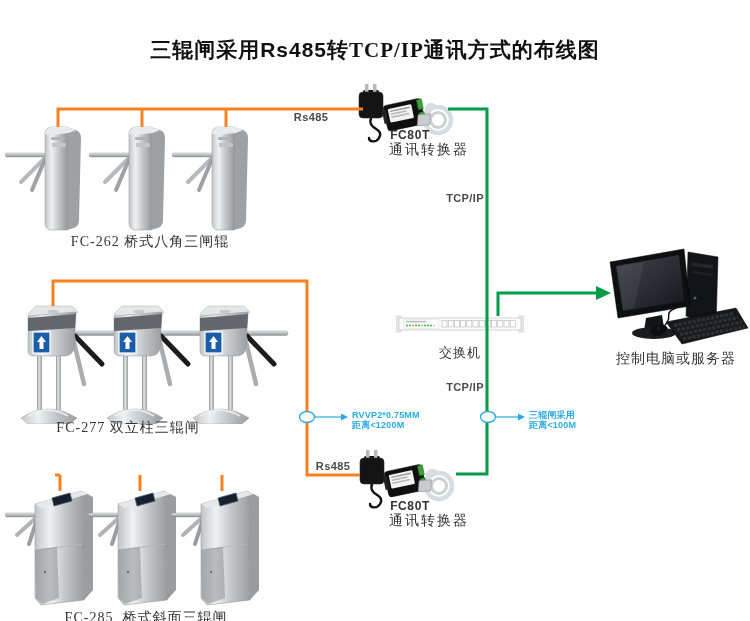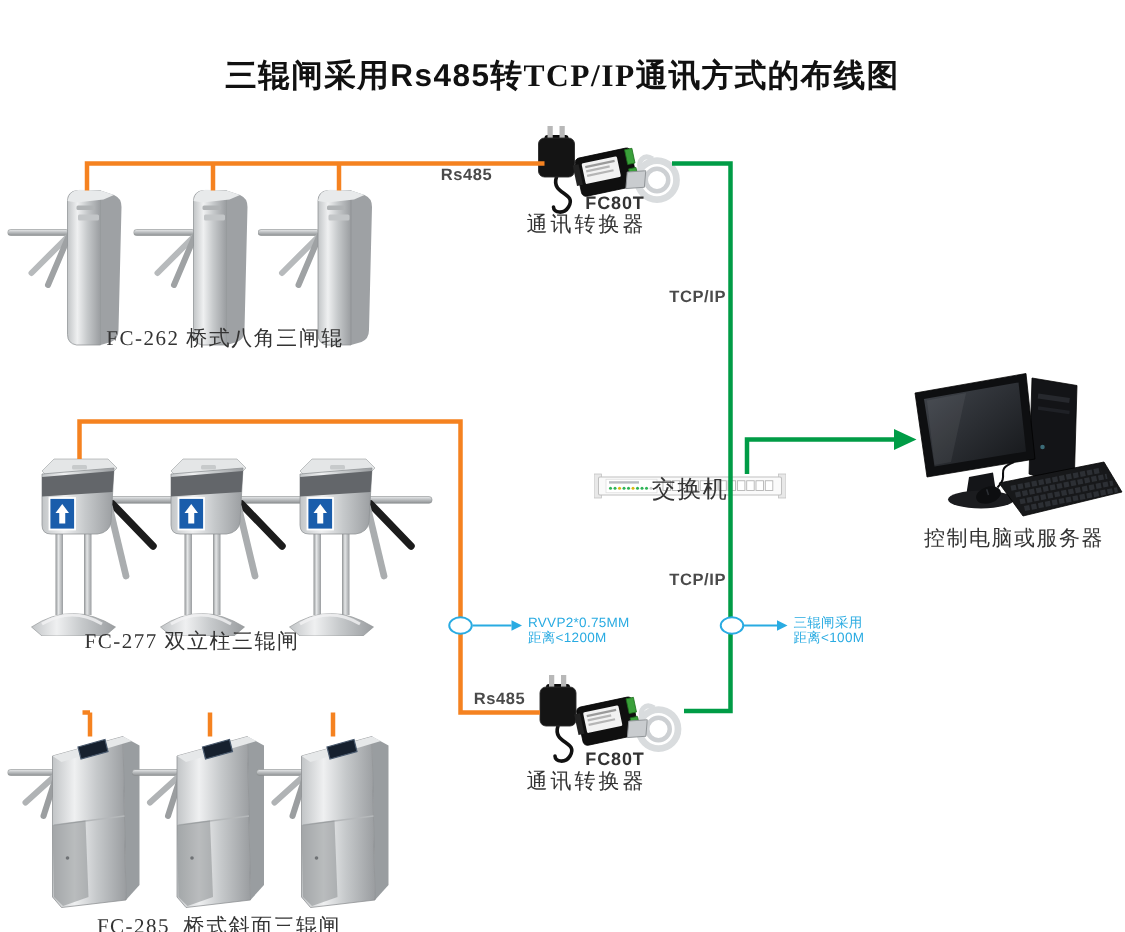--- a/index.html
+++ b/index.html
@@ -8,23 +8,23 @@
   .abs{position:absolute;}
   .title{position:absolute;top:14px;left:0;right:0;text-align:center;
          font-size:21px;color:#111;letter-spacing:1px;font-weight:600;margin:0;}
   .title .latin{font-family:"Liberation Sans","DejaVu Sans",sans-serif;font-weight:bold;}
   .dev-label{position:absolute;text-align:center;font-size:14px;color:#333;
              letter-spacing:1px;white-space:pre;}
   .wire-label{position:absolute;font-family:"Liberation Sans","DejaVu Sans",sans-serif;
               font-weight:bold;font-size:11px;color:#4a4a4a;letter-spacing:.4px;}
   .model-label{position:absolute;text-align:center;font-family:"Liberation Sans","DejaVu Sans",sans-serif;
                font-weight:bold;font-size:12px;color:#333;letter-spacing:.6px;}
-  .conv-name{position:absolute;text-align:left;font-size:14px;color:#333;letter-spacing:2px;}
+  .conv-name{position:absolute;text-align:right;font-size:14px;color:#333;letter-spacing:2px;}
   .callout-text{position:absolute;font-family:"Liberation Sans","DejaVu Sans",sans-serif;
-                font-weight:normal;font-size:9px;line-height:1.15;color:#29ABE2;letter-spacing:.2px;}
+                font-weight:bold;font-size:9px;line-height:1.15;color:#29ABE2;letter-spacing:.2px;}
   svg{display:block;}
   .wiring{position:absolute;left:0;top:0;z-index:3;pointer-events:none;}
   .device{z-index:2;}
   .text-layer{z-index:4;}
 </style>
 </head>
 <body>
 
 <div class="canvas">
 
@@ -102,21 +102,21 @@
   <svg class="abs device" style="left:172px;top:100px" width="85" height="112" viewBox="0 0 85 112">
     <rect x="0" y="31" width="41" height="4" rx="2" fill="url(#gArm)" stroke="#8a8d8f" stroke-width=".4"></rect>
     <line x1="41" y1="35" x2="16" y2="60" stroke="#b7babc" stroke-width="4" stroke-linecap="round"></line>
     <line x1="41" y1="35" x2="27" y2="68" stroke="#9fa2a4" stroke-width="4" stroke-linecap="round"></line>
     <path d="M62,5 L71,8 Q76,10 76,16 L74,98 Q74,104 69,106 L62,108 Z" fill="#9ea1a4"></path>
     <path d="M40,12 Q40,6 46,5 L62,5 L62,108 L46,108 Q40,107 40,101 Z" fill="url(#gSteel)" stroke="#8e9194" stroke-width=".5"></path>
     <path d="M40,12 Q41,5 48,4.5 L62,5 L71,8 L64,11 L46,13 Z" fill="#e8eaeb"></path>
     <rect x="46" y="15" width="12" height="3" rx="1" fill="#b0b3b5"></rect>
     <rect x="47" y="21" width="14" height="4" rx="1" fill="#c3c6c8"></rect>
   </svg>
-  <div class="dev-label text-layer" style="left:40px;top:195px;width:220px">FC-262 桥式八角三闸辊</div>
+  <div class="dev-label text-layer" style="left:40px;top:211px;width:220px">FC-262 桥式八角三闸辊</div>
 
   <svg class="abs device" style="left:18px;top:280px" width="100" height="122" viewBox="0 0 100 122">
     <rect x="55" y="29" width="43" height="4.5" rx="2" fill="url(#gArm)" stroke="#8a8d8f" stroke-width=".4"></rect>
     <line x1="57" y1="34" x2="84" y2="62" stroke="#1c1c1c" stroke-width="5" stroke-linecap="round"></line>
     <line x1="55" y1="36" x2="66" y2="82" stroke="#aaadaf" stroke-width="4.5" stroke-linecap="round"></line>
     <rect x="19" y="54" width="5" height="54" fill="url(#gPole)"></rect>
     <rect x="38" y="54" width="5" height="54" fill="url(#gPole)"></rect>
     <polygon points="10,12 18,4 54,4 60,10 52,18 16,18" fill="#e4e6e7" stroke="#9a9da0" stroke-width=".4"></polygon>
     <rect x="30" y="8" width="10" height="3" rx="1" fill="#c7cacb"></rect>
     <path d="M10,14 L58,10 L56,46 Q55,53 47,54 L16,54 Q10,54 10,48 Z" fill="url(#gSteel)" stroke="#8e9194" stroke-width=".5"></path>
@@ -272,21 +272,21 @@
       <rect x="70.8" y="5.5" width="5" height="6.5"></rect>
         <rect x="77" y="5.5" width="5" height="6.5"></rect>
       <rect x="83.2" y="5.5" width="5" height="6.5"></rect>
         <rect x="89.4" y="5.5" width="5" height="6.5"></rect>
       <rect x="95.6" y="5.5" width="5" height="6.5"></rect>
         <rect x="101.8" y="5.5" width="5" height="6.5"></rect>
       <rect x="108" y="5.5" width="5" height="6.5"></rect>
         <rect x="114.2" y="5.5" width="5" height="6.5"></rect>
     </g>
   </svg>
-  <div class="dev-label text-layer" style="left:410px;top:294px;width:100px;font-size:16px">交换机</div>
+  <div class="dev-label text-layer" style="left:410px;top:322px;width:100px;font-size:13px">交换机</div>
 
   <svg class="abs device" style="left:604px;top:224px" width="145" height="102" viewBox="0 0 145 102">
     <path d="M84,6 L114,11 L112,80 L82,70 Z" fill="#131417" stroke="#000" stroke-width=".5"></path>
     <line x1="88" y1="18" x2="109" y2="21" stroke="#26282d" stroke-width="3.5"></line>
     <line x1="88" y1="26" x2="109" y2="29" stroke="#1f2126" stroke-width="2.5"></line>
     <circle cx="91" cy="52" r="1.5" fill="#3b6b77"></circle>
     <path d="M6,16 L80,3 L86,60 L14,72 Z" fill="#0e0f11" stroke="#000" stroke-width=".5"></path>
     <path d="M12,20 L75,9 L80,55 L19,65 Z" fill="url(#gScreen)"></path>
     <polygon points="14,21 40,16 30,62 19,64" fill="#ffffff" opacity=".06"></polygon>
     <path d="M42,72 L58,69 L60,82 L40,85 Z" fill="#141518"></path>

